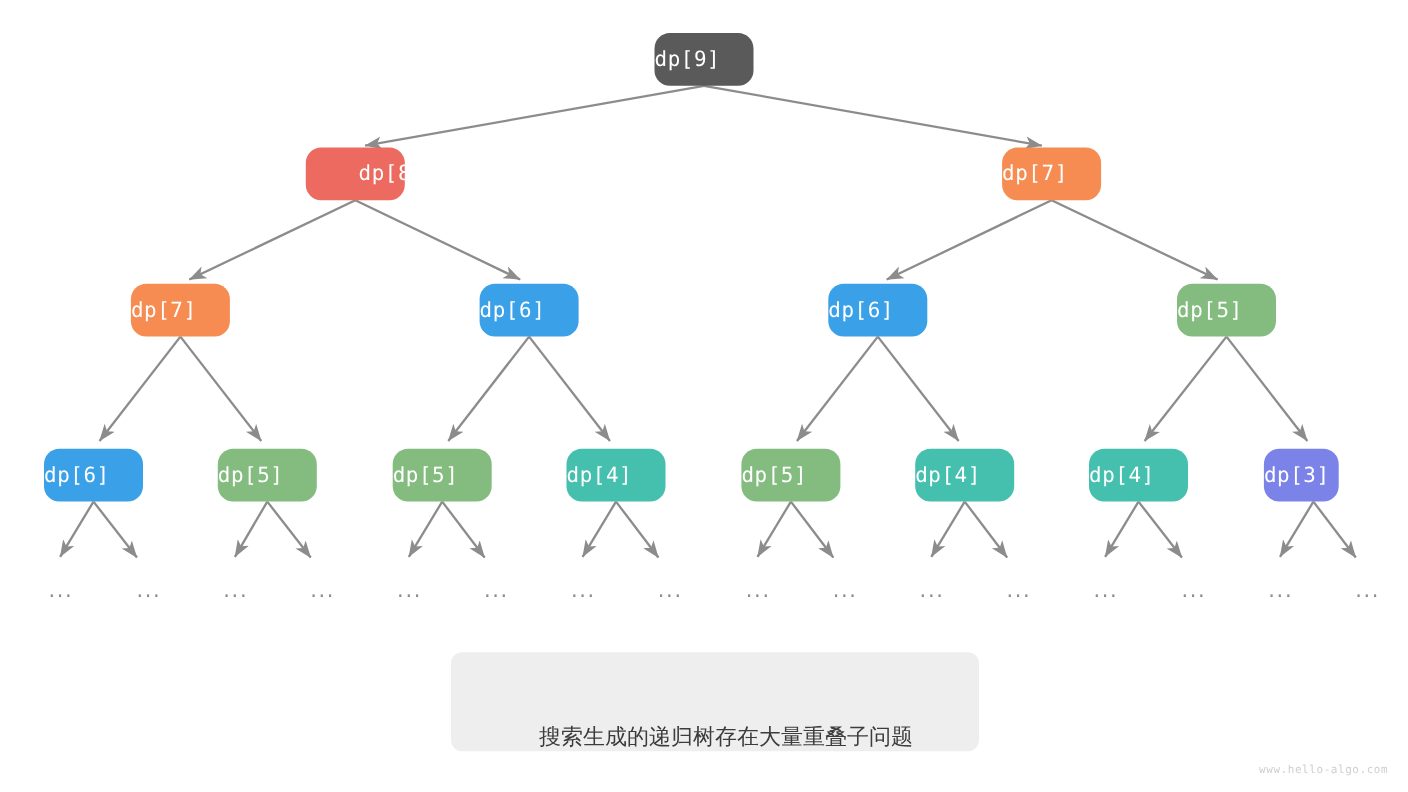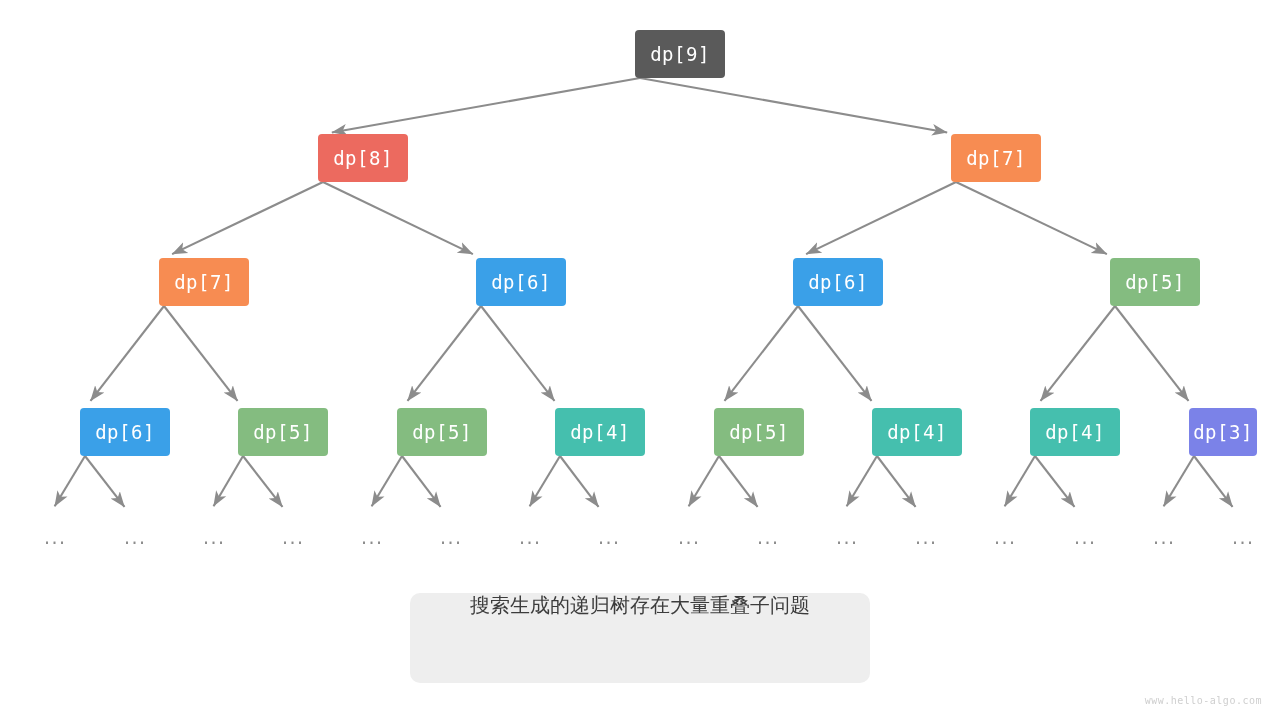--- a/index.html
+++ b/index.html
@@ -23,31 +23,30 @@
   svg.edges {
     position: absolute;
     left: 0; top: 0;
     width: 1280px;
     height: 720px;
     pointer-events: none;
   }
   .node {
     position: absolute;
     box-sizing: border-box;
-    border-radius: 4px;
+    border-radius: 14px;
     display: flex;
     align-items: center;
-    justify-content: center;
+    justify-content: flex-start;
     color: #ffffff;
     font-family: "DejaVu Sans Mono", monospace;
     font-size: 19px;
     letter-spacing: 0.5px;
     white-space: nowrap;
     user-select: none;
-    margin-left: 40px;
   }
   .ellipsis {
     position: absolute;
     color: #8c8c8c;
     font-family: "DejaVu Sans", sans-serif;
     font-size: 19px;
     line-height: 1;
     letter-spacing: 1.5px;
     user-select: none;
   }
@@ -55,22 +54,23 @@
     position: absolute;
     left: 410px;
     top: 593px;
     width: 460px;
     height: 90px;
     background: #eeeeee;
     border-radius: 10px;
     display: flex;
     flex-direction: column;
     align-items: center;
-    justify-content: space-between;
+    justify-content: flex-end;
     gap: 5px;
+    padding-left: 20px;
   }
   .caption-line {
     color: #3c3c3c;
     font-family: "Liberation Sans", "DejaVu Sans", sans-serif;
     font-size: 20px;
     line-height: 1.25;
     white-space: nowrap;
   }
   .caption-line sup {
     font-size: 0.68em;
@@ -130,21 +130,21 @@
         <path d="M1035,456 L1074.4830260741107,506.8892336066316"></path>
         <path d="M1194,456 L1163.6499847109599,506.29431105040953"></path>
         <path d="M1194,456 L1232.560521667632,506.8297785618784"></path>
       </g>
   </svg>
 
   <div id="node-layer">
       <div class="node" style="left: 595px; top: 30px; width: 90px; height: 48px; background: rgb(90, 90, 90);">
         <span>dp[9]</span>
       </div>
-      <div class="node" style="left: 278px; top: 134px; width: 90px; height: 48px; background: rgb(236, 106, 95);">
+      <div class="node" style="left: 278px; top: 134px; width: 90px; height: 48px; background: rgb(236, 106, 95); padding-left: 48px;">
         <span>dp[8]</span>
       </div>
       <div class="node" style="left: 911px; top: 134px; width: 90px; height: 48px; background: rgb(247, 140, 82);">
         <span>dp[7]</span>
       </div>
       <div class="node" style="left: 119px; top: 258px; width: 90px; height: 48px; background: rgb(247, 140, 82);">
         <span>dp[7]</span>
       </div>
       <div class="node" style="left: 436px; top: 258px; width: 90px; height: 48px; background: rgb(58, 160, 232);">
         <span>dp[6]</span>

